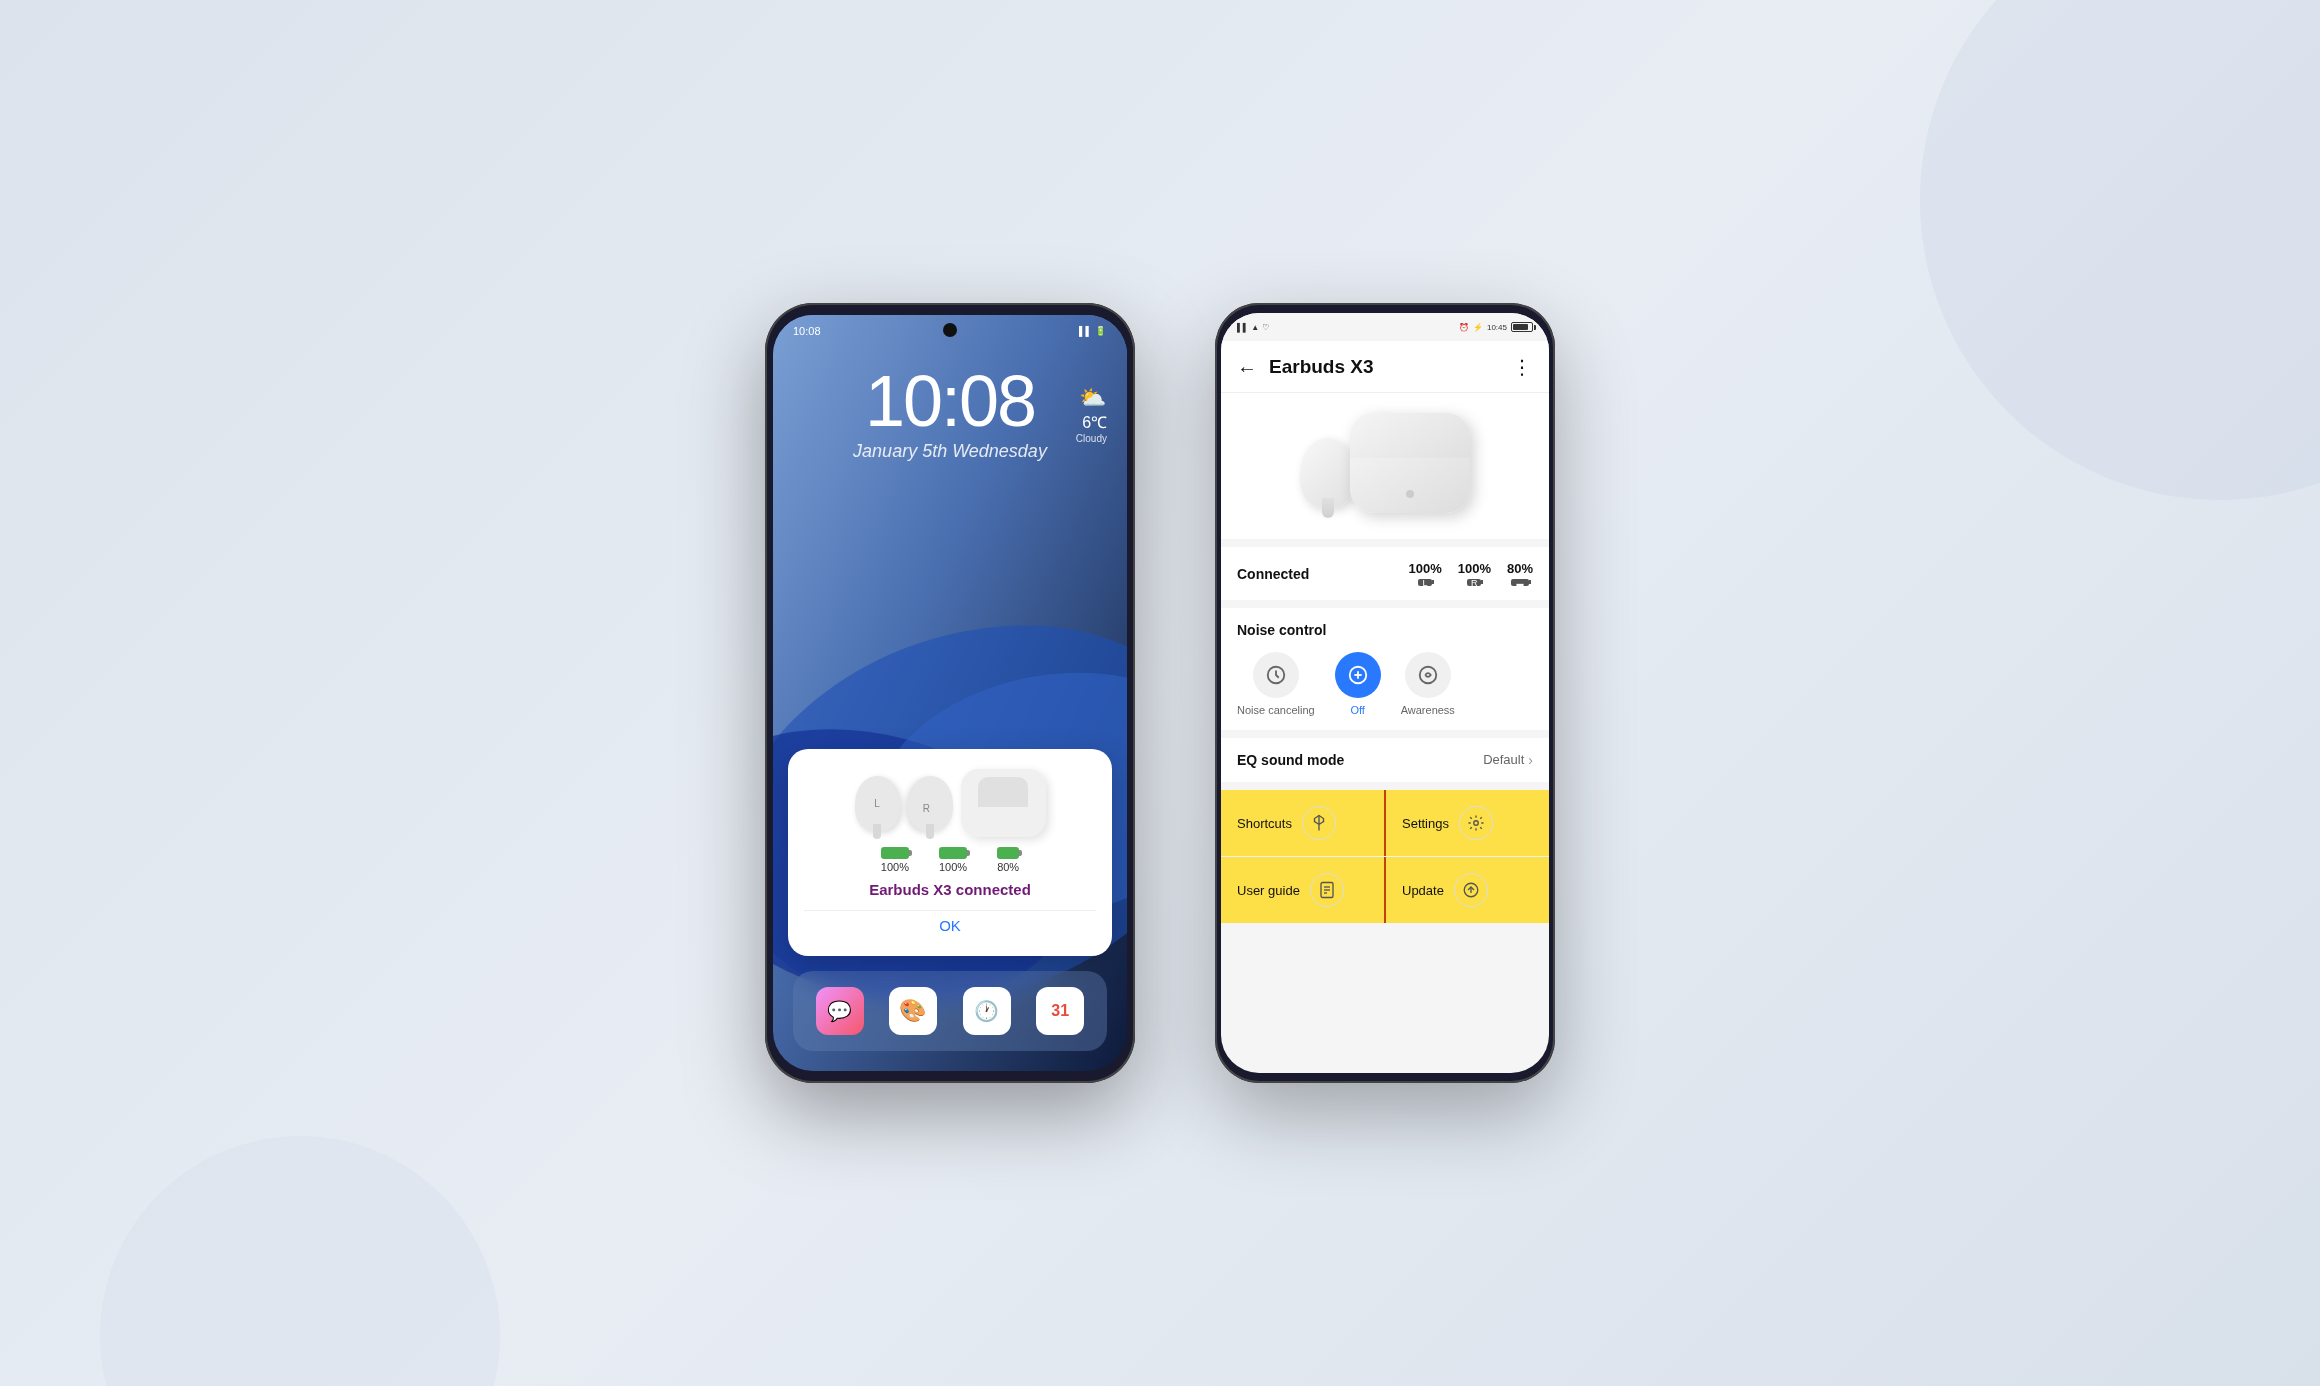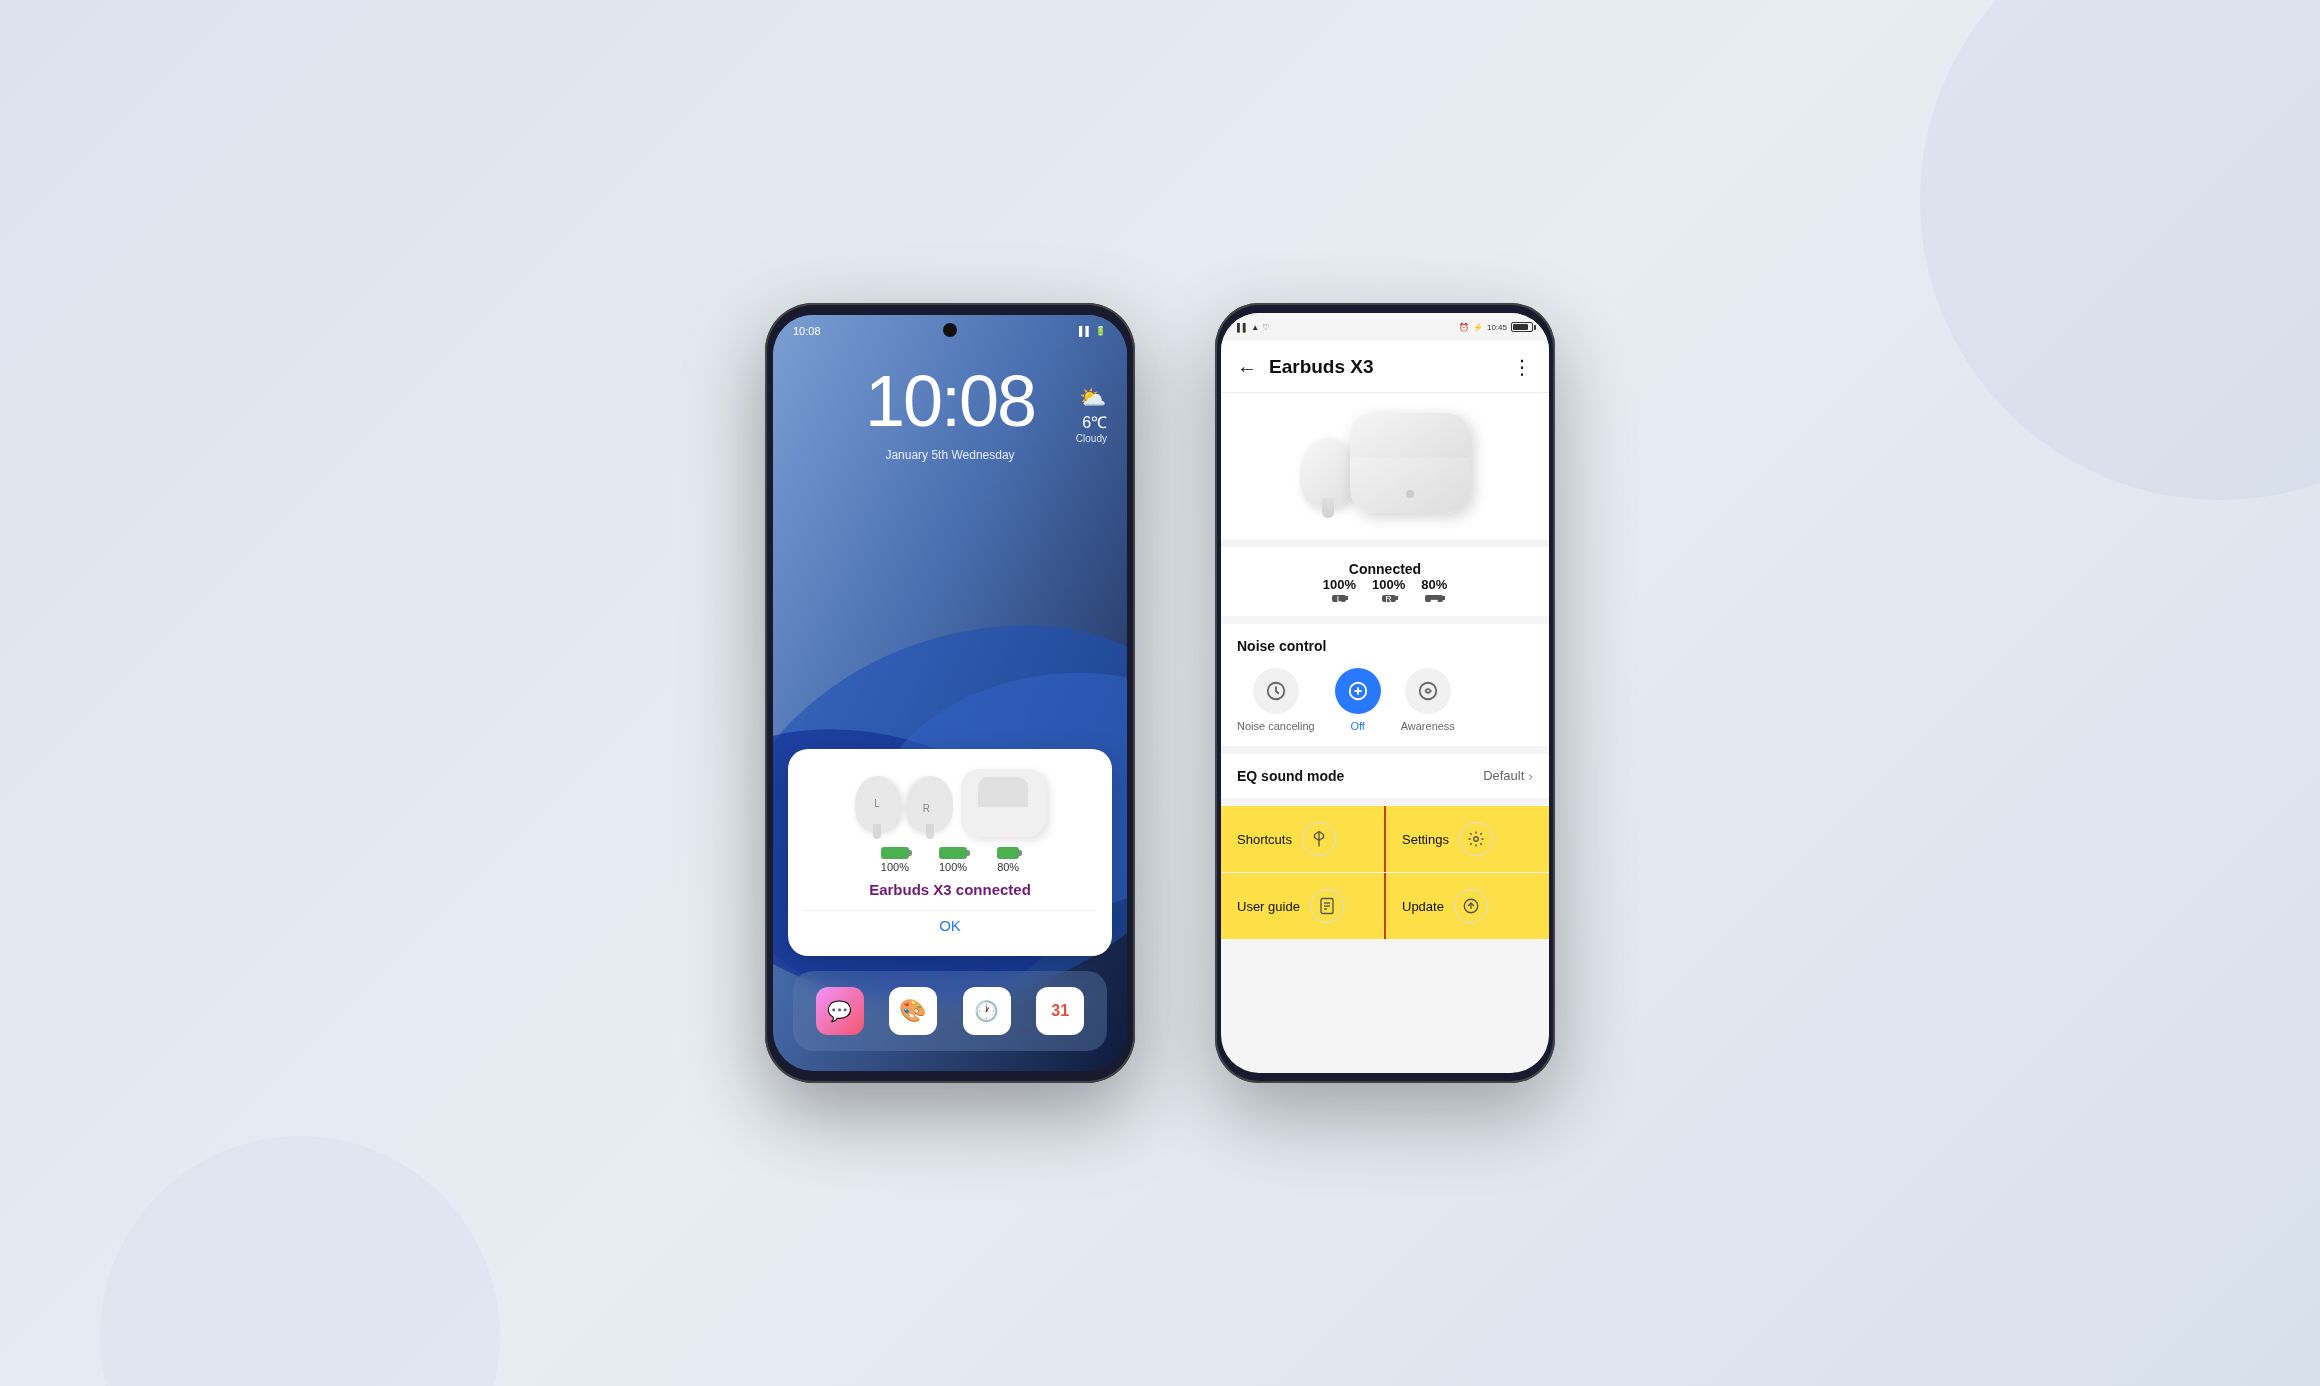--- a/index.html
+++ b/index.html
@@ -85,23 +85,24 @@
       color: white;
       z-index: 5;
     }
     .clock-time {
       font-size: 72px;
       font-weight: 200;
       letter-spacing: -2px;
       line-height: 1;
     }
     .clock-date {
-      font-size: 12px;
-      margin-top: 11px;
+      font-size: 18px;
+      margin-top: 4px;
       opacity: 0.85;
+      font-style: italic;
     }
     .weather-widget {
       position: absolute;
       top: 70px;
       right: 20px;
       text-align: right;
       color: white;
       z-index: 5;
     }
     .weather-temp {
@@ -415,21 +416,20 @@
       border-radius: 50%;
     }
     .app-section {
       background: white;
       margin-top: 8px;
       padding: 14px 16px;
     }
     .connected-row {
       display: flex;
       align-items: center;
-      flex-direction: column;
     }
     .connected-label {
       font-size: 14px;
       font-weight: 600;
       color: #111;
       flex: 1;
     }
     .battery-info {
       display: flex;
       gap: 16px;

